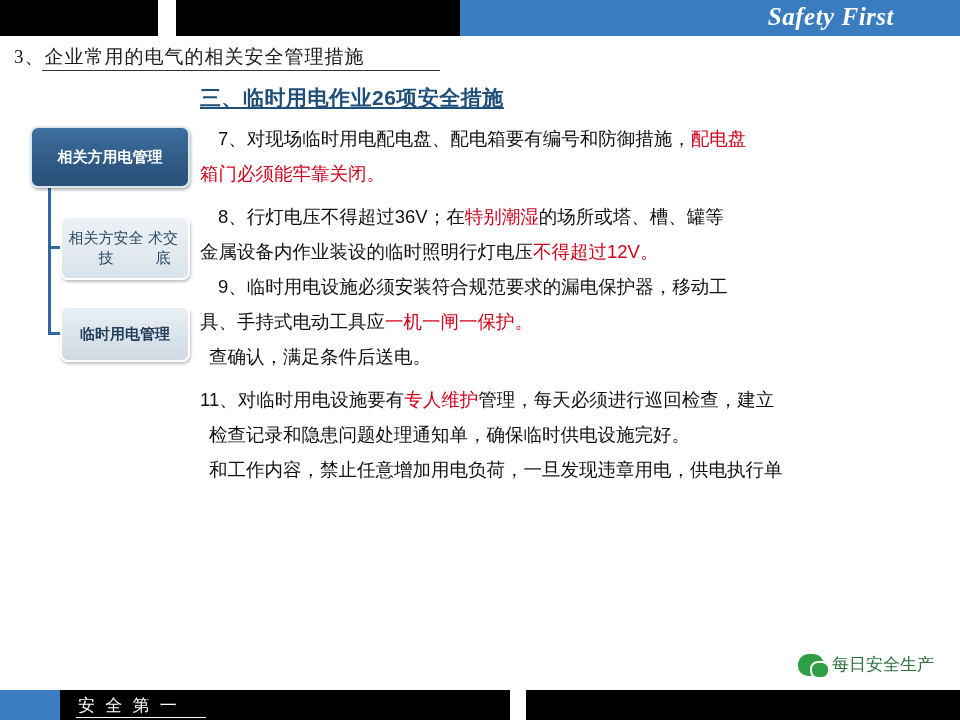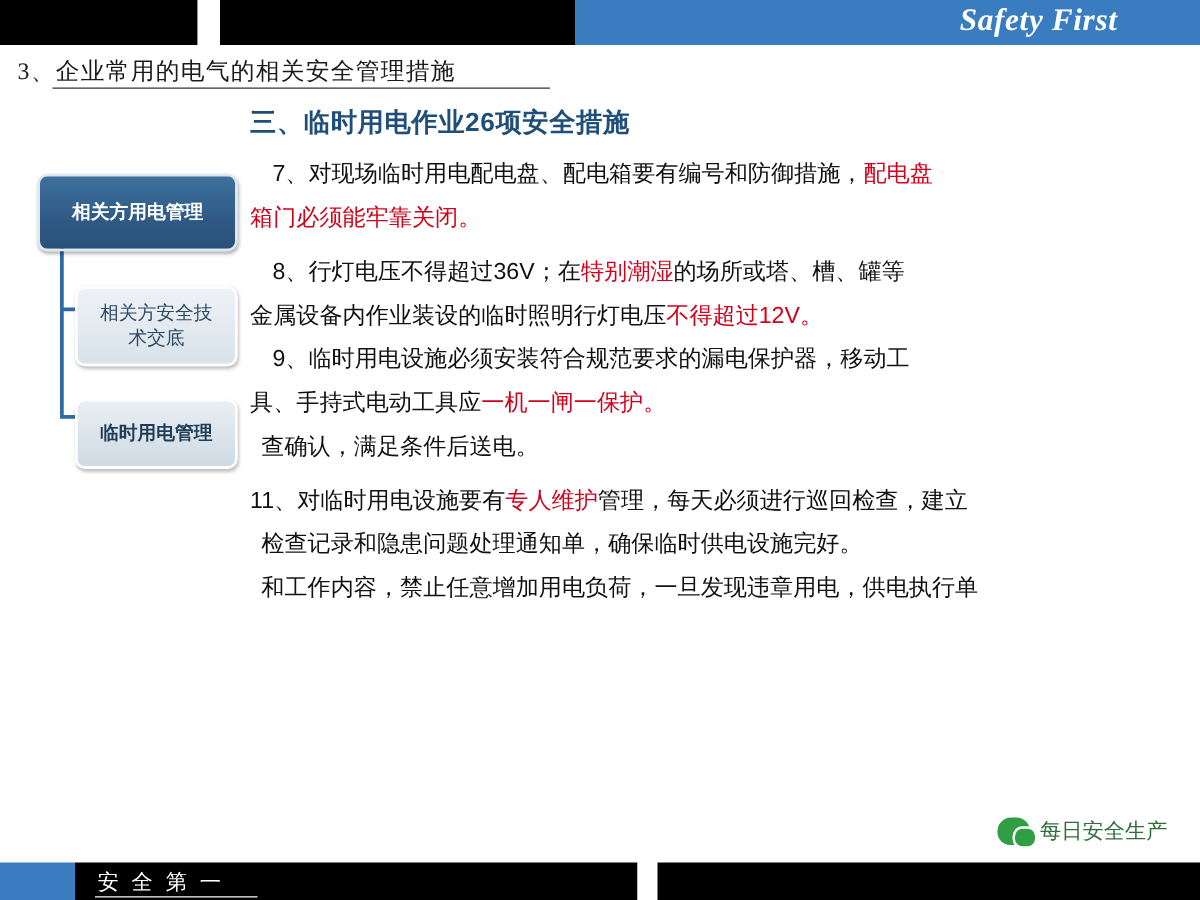--- a/index.html
+++ b/index.html
@@ -83,39 +83,38 @@
     position: absolute;
     box-sizing: border-box;
     border-radius: 8px;
     text-align: center;
     font-size: 15px;
     line-height: 20px;
     display: flex;
     align-items: center;
     justify-content: center;
     padding: 4px 6px;
-    margin-top: 13px;
   }
   .node-1 {
     left: 8px; top: 6px;
     width: 160px; height: 62px;
     background: linear-gradient(to bottom, #3e6f9e 0%, #2f5a85 60%, #2a5078 100%);
     color: #ffffff;
     border: 2px solid #dfe7ee;
     box-shadow: 1px 2px 3px rgba(0,0,0,.3);
     font-weight: bold;
   }
   .node-2 {
     left: 38px; top: 96px;
     width: 130px; height: 64px;
     background: linear-gradient(to bottom, #eef2f6 0%, #d9e2ea 100%);
     color: #2b4a66;
     border: 2px solid #ffffff;
     box-shadow: 1px 2px 3px rgba(0,0,0,.25);
-    flex-direction: column;
+    flex-direction: row;
   }
   .node-3 {
     left: 38px; top: 186px;
     width: 130px; height: 56px;
     background: linear-gradient(to bottom, #e9eff4 0%, #cfdae3 100%);
     color: #1f3c58;
     border: 2px solid #ffffff;
     box-shadow: 1px 2px 3px rgba(0,0,0,.25);
     font-weight: bold;
   }
@@ -143,20 +142,21 @@
     position: absolute;
     left: 200px; top: 84px;
     width: 730px;
   }
   .content-title {
     color: #1f4e79;
     font-weight: bold;
     font-size: 21px;
     margin-bottom: 10px;
     letter-spacing: 0.5px;
+    text-decoration: underline;
   }
   .para {
     font-size: 18.5px;
     line-height: 33px;
     color: #111111;
     text-indent: 0;
     margin: 0 0 2px 0;
   }
   .para.gap {
     margin-top: 10px;

